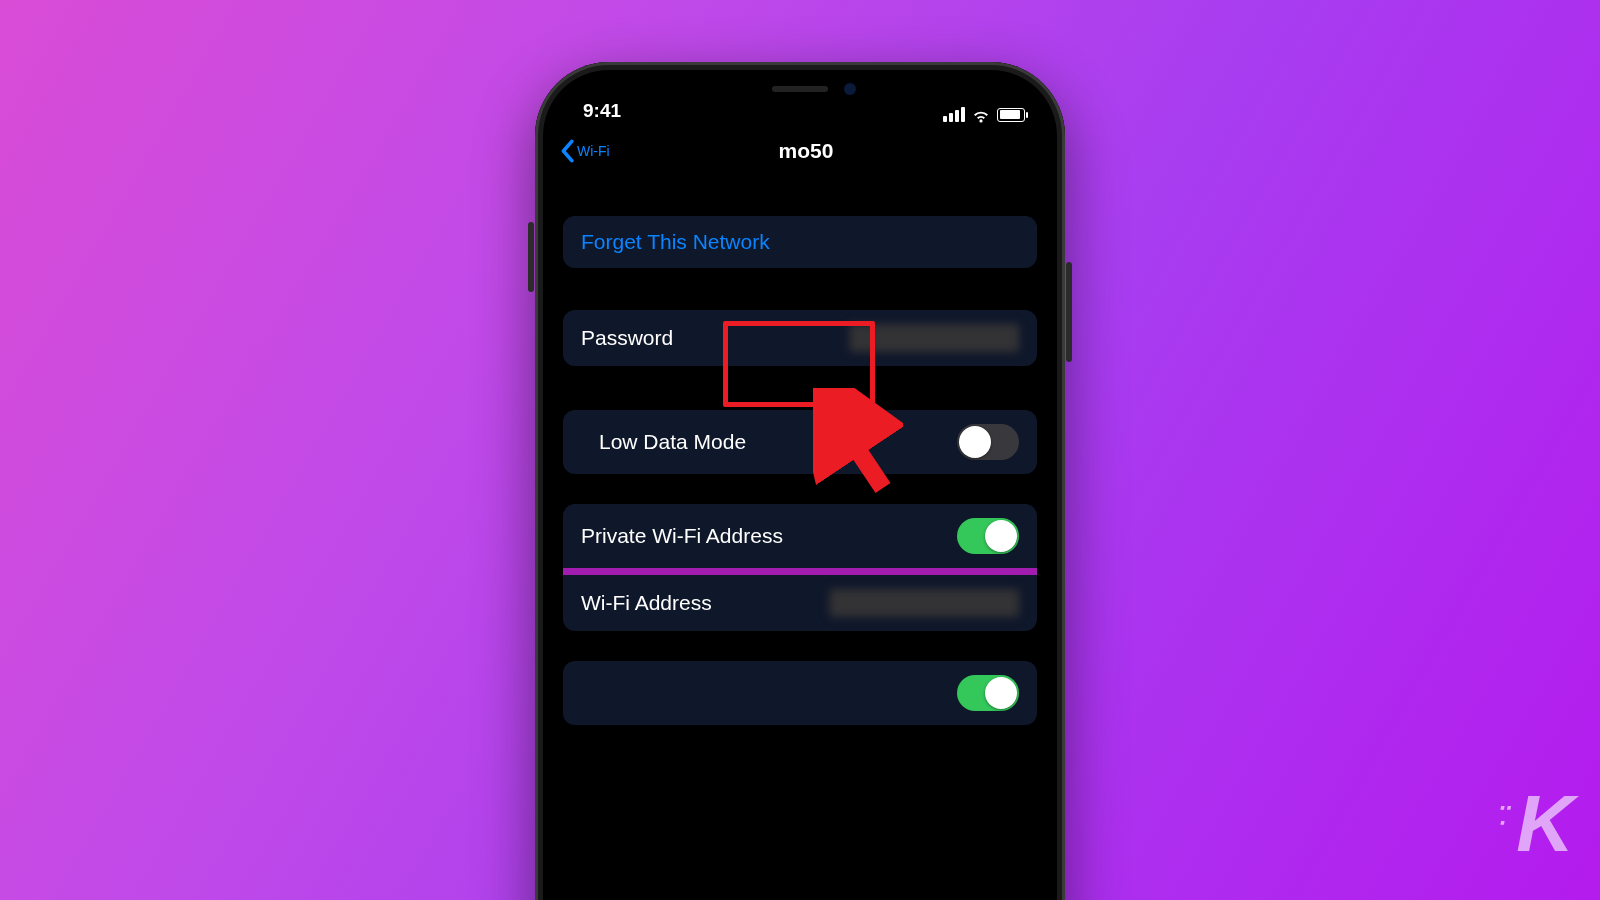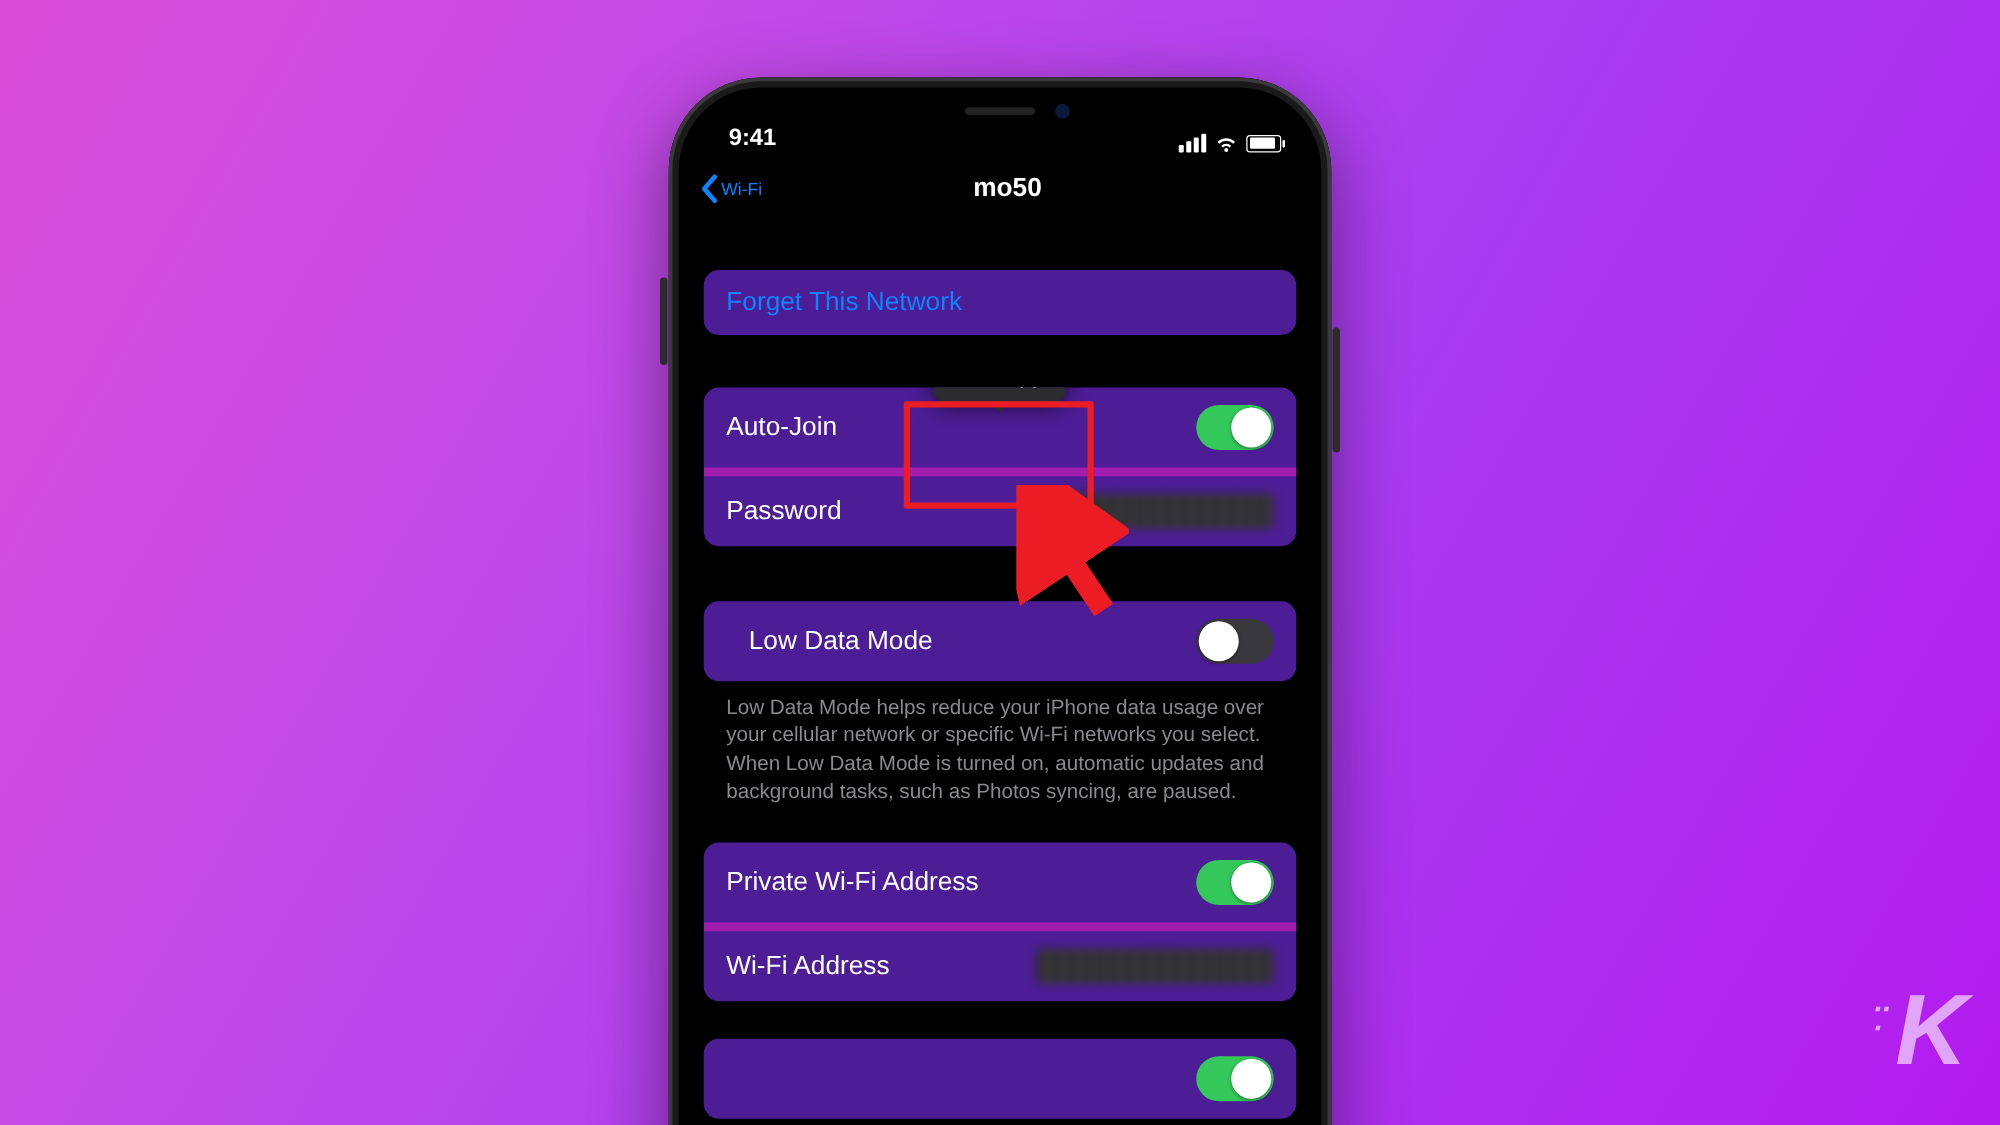--- a/index.html
+++ b/index.html
@@ -160,21 +160,21 @@
     font-size:21px;
     font-weight:600;
     pointer-events:none;
   }
 
   .content {
     padding: 0 18px;
   }
 
   .group {
-    background:#4c1d95;
+    background:#0f172a;
     border-radius:12px;
     margin-top:38px;
     overflow:hidden;
   }
   .group.tight { margin-top:30px; }
   .cell {
     padding: 14px 18px;
     display:flex;
     align-items:center;
     justify-content:space-between;
@@ -307,50 +307,34 @@
 
     <div class="content">
 
       <div class="group">
         <div class="cell link">
           <span class="label">Forget This Network</span>
         </div>
       </div>
 
       <div class="group tight" style="margin-top:42px; position:relative;">
-        <div class="cell" style="position:relative;">
-          <span class="label">Auto-Join</span>
-
-          <div class="popover">
-            <svg width="18" height="20" viewBox="0 0 18 20">
-              <rect x="5" y="5" width="11" height="13" rx="2" fill="none" stroke="#fff" stroke-width="1.6"></rect>
-              <path d="M3 14V4a2 2 0 012-2h8" fill="none" stroke="#fff" stroke-width="1.6"></path>
-            </svg>
-            <span>Copy</span>
-          </div>
-
-          <div class="switch on">
-              <div class="knob"></div>
-            </div>
-        </div>
         <div class="cell">
           <span class="label">Password</span>
           <div class="value-blur"></div>
         </div>
       </div>
 
       <div class="group" style="margin-top:44px;padding-left:18px;">
         <div class="cell">
           <span class="label">Low Data Mode</span>
           <div class="switch off">
               <div class="knob"></div>
             </div>
         </div>
       </div>
-      <div class="footer">Low Data Mode helps reduce your iPhone data usage over your cellular network or specific Wi-Fi networks you select. When Low Data Mode is turned on, automatic updates and background tasks, such as Photos syncing, are paused.</div>
 
       <div class="group" style="margin-top:30px;">
         <div class="cell">
           <span class="label">Private Wi-Fi Address</span>
           <div class="switch on">
               <div class="knob"></div>
             </div>
         </div>
         <div class="cell">
           <span class="label">Wi-Fi Address</span>

